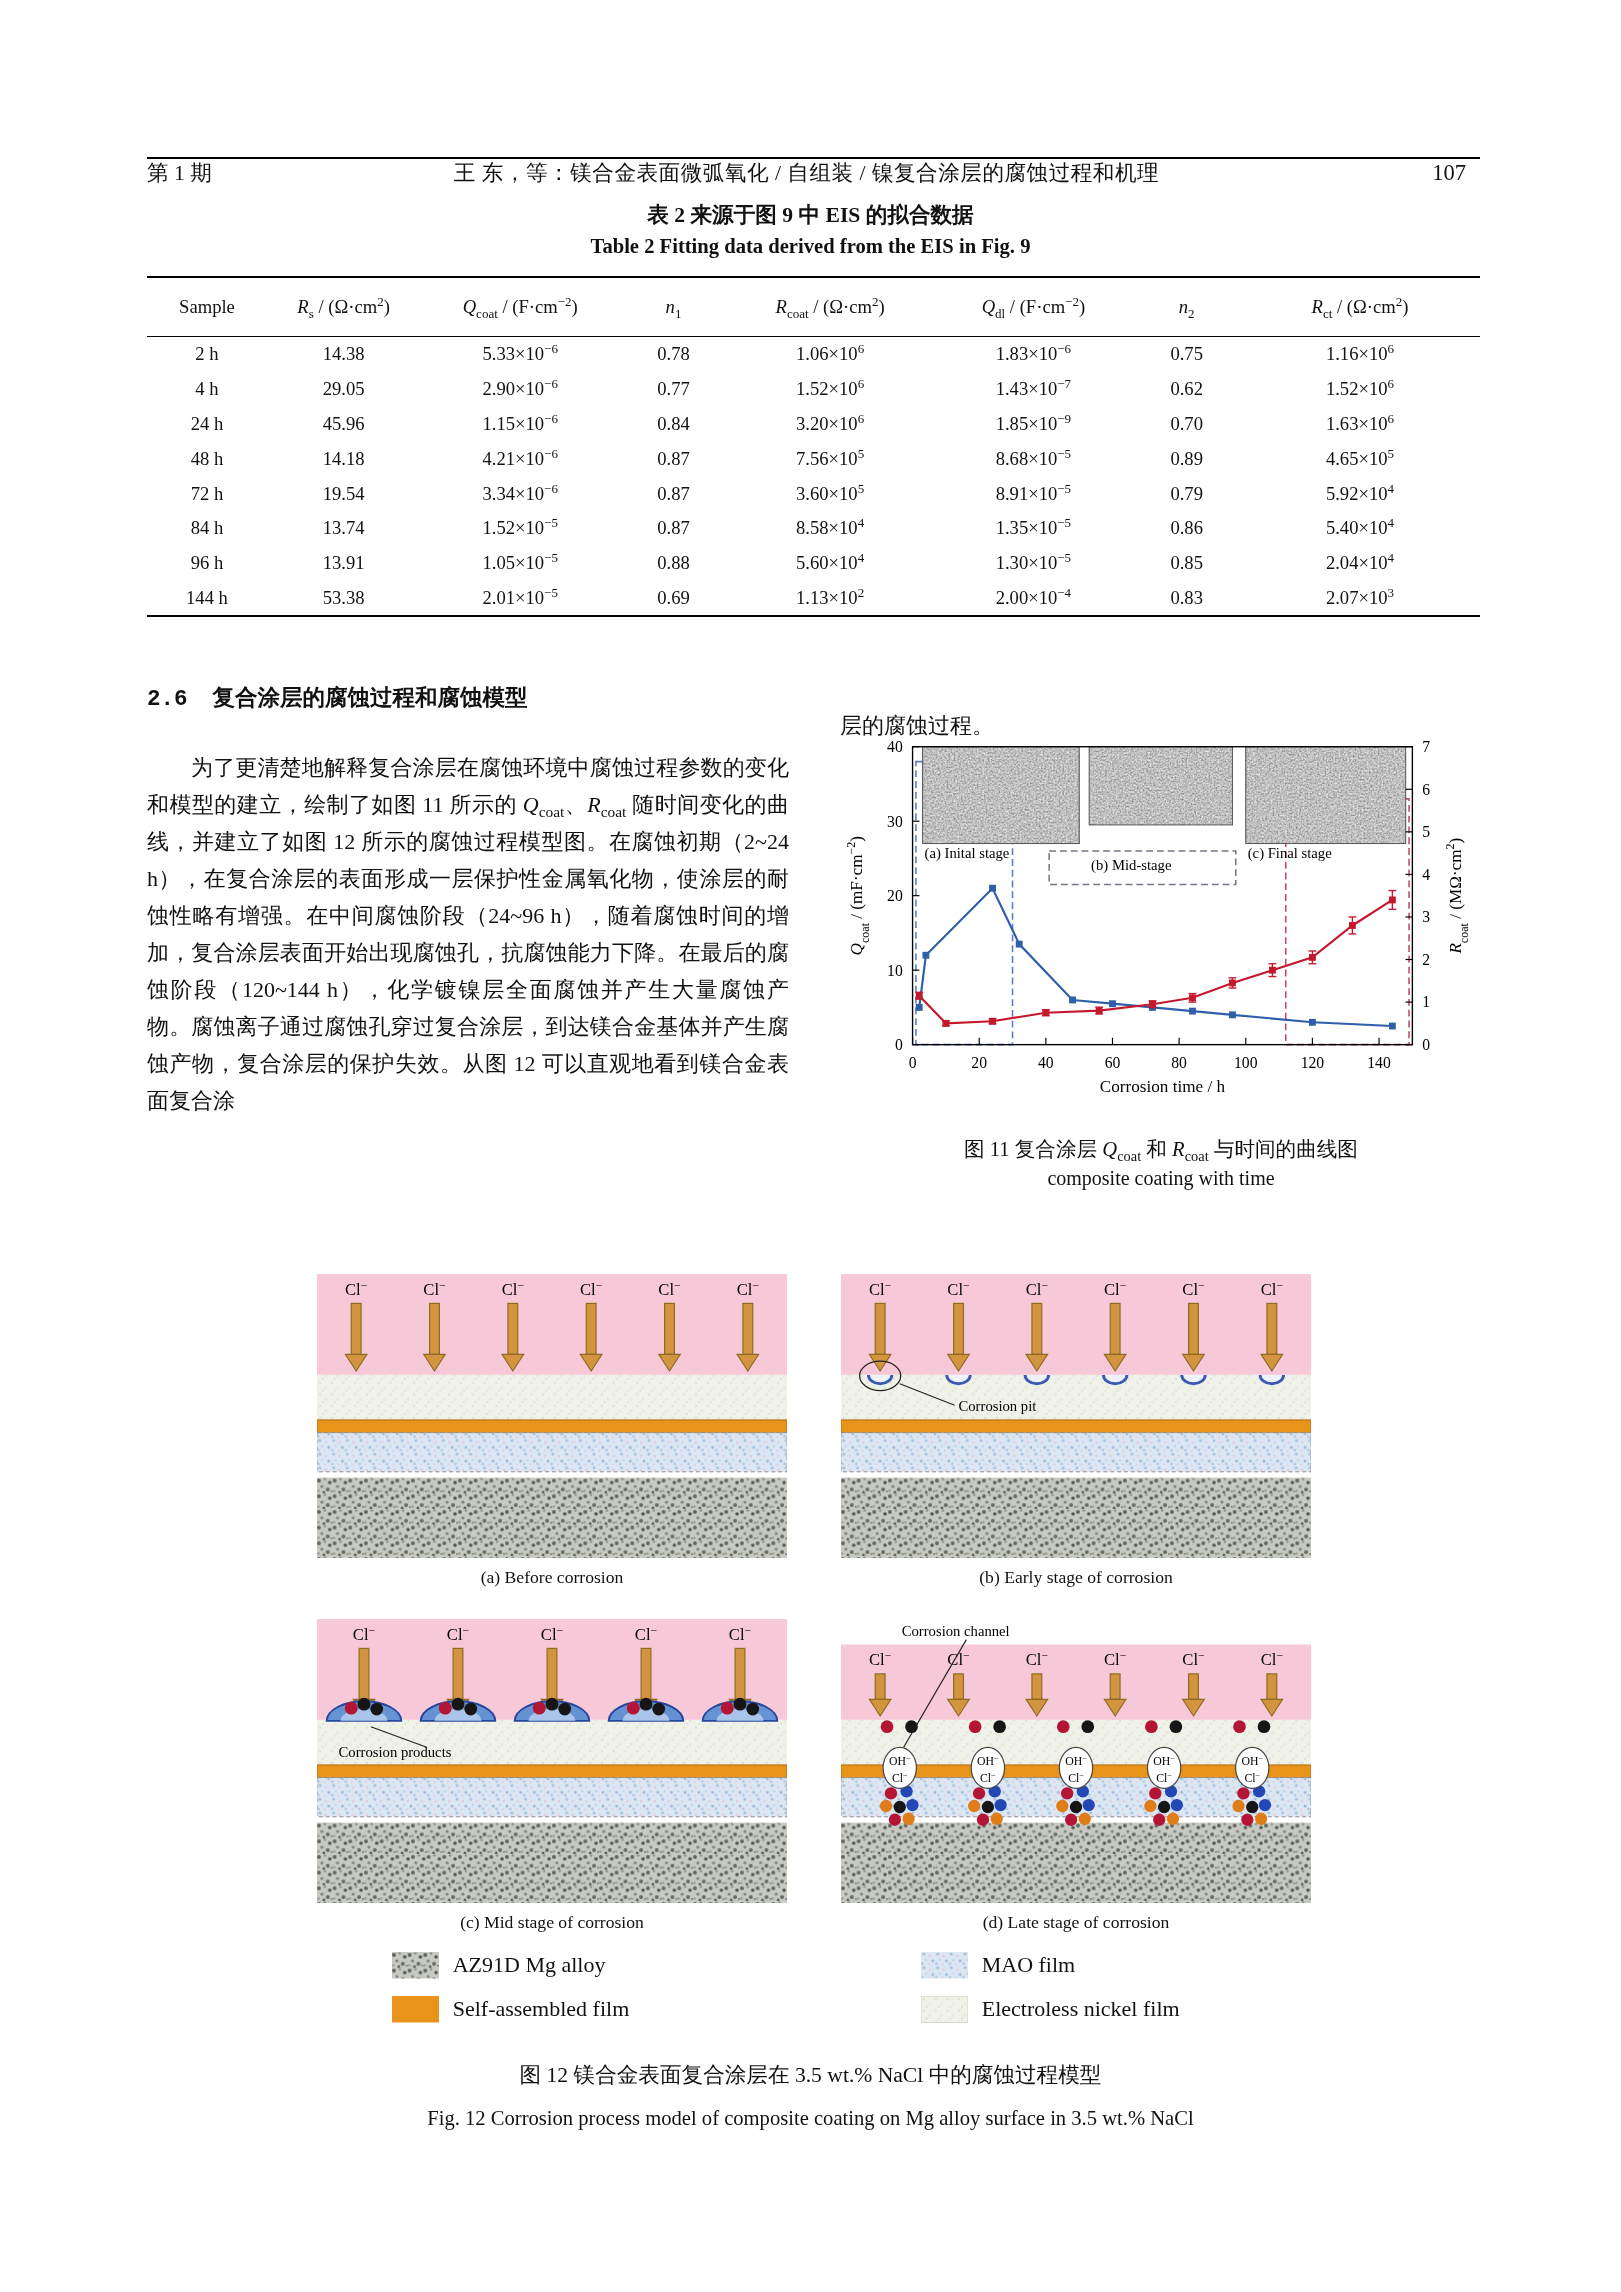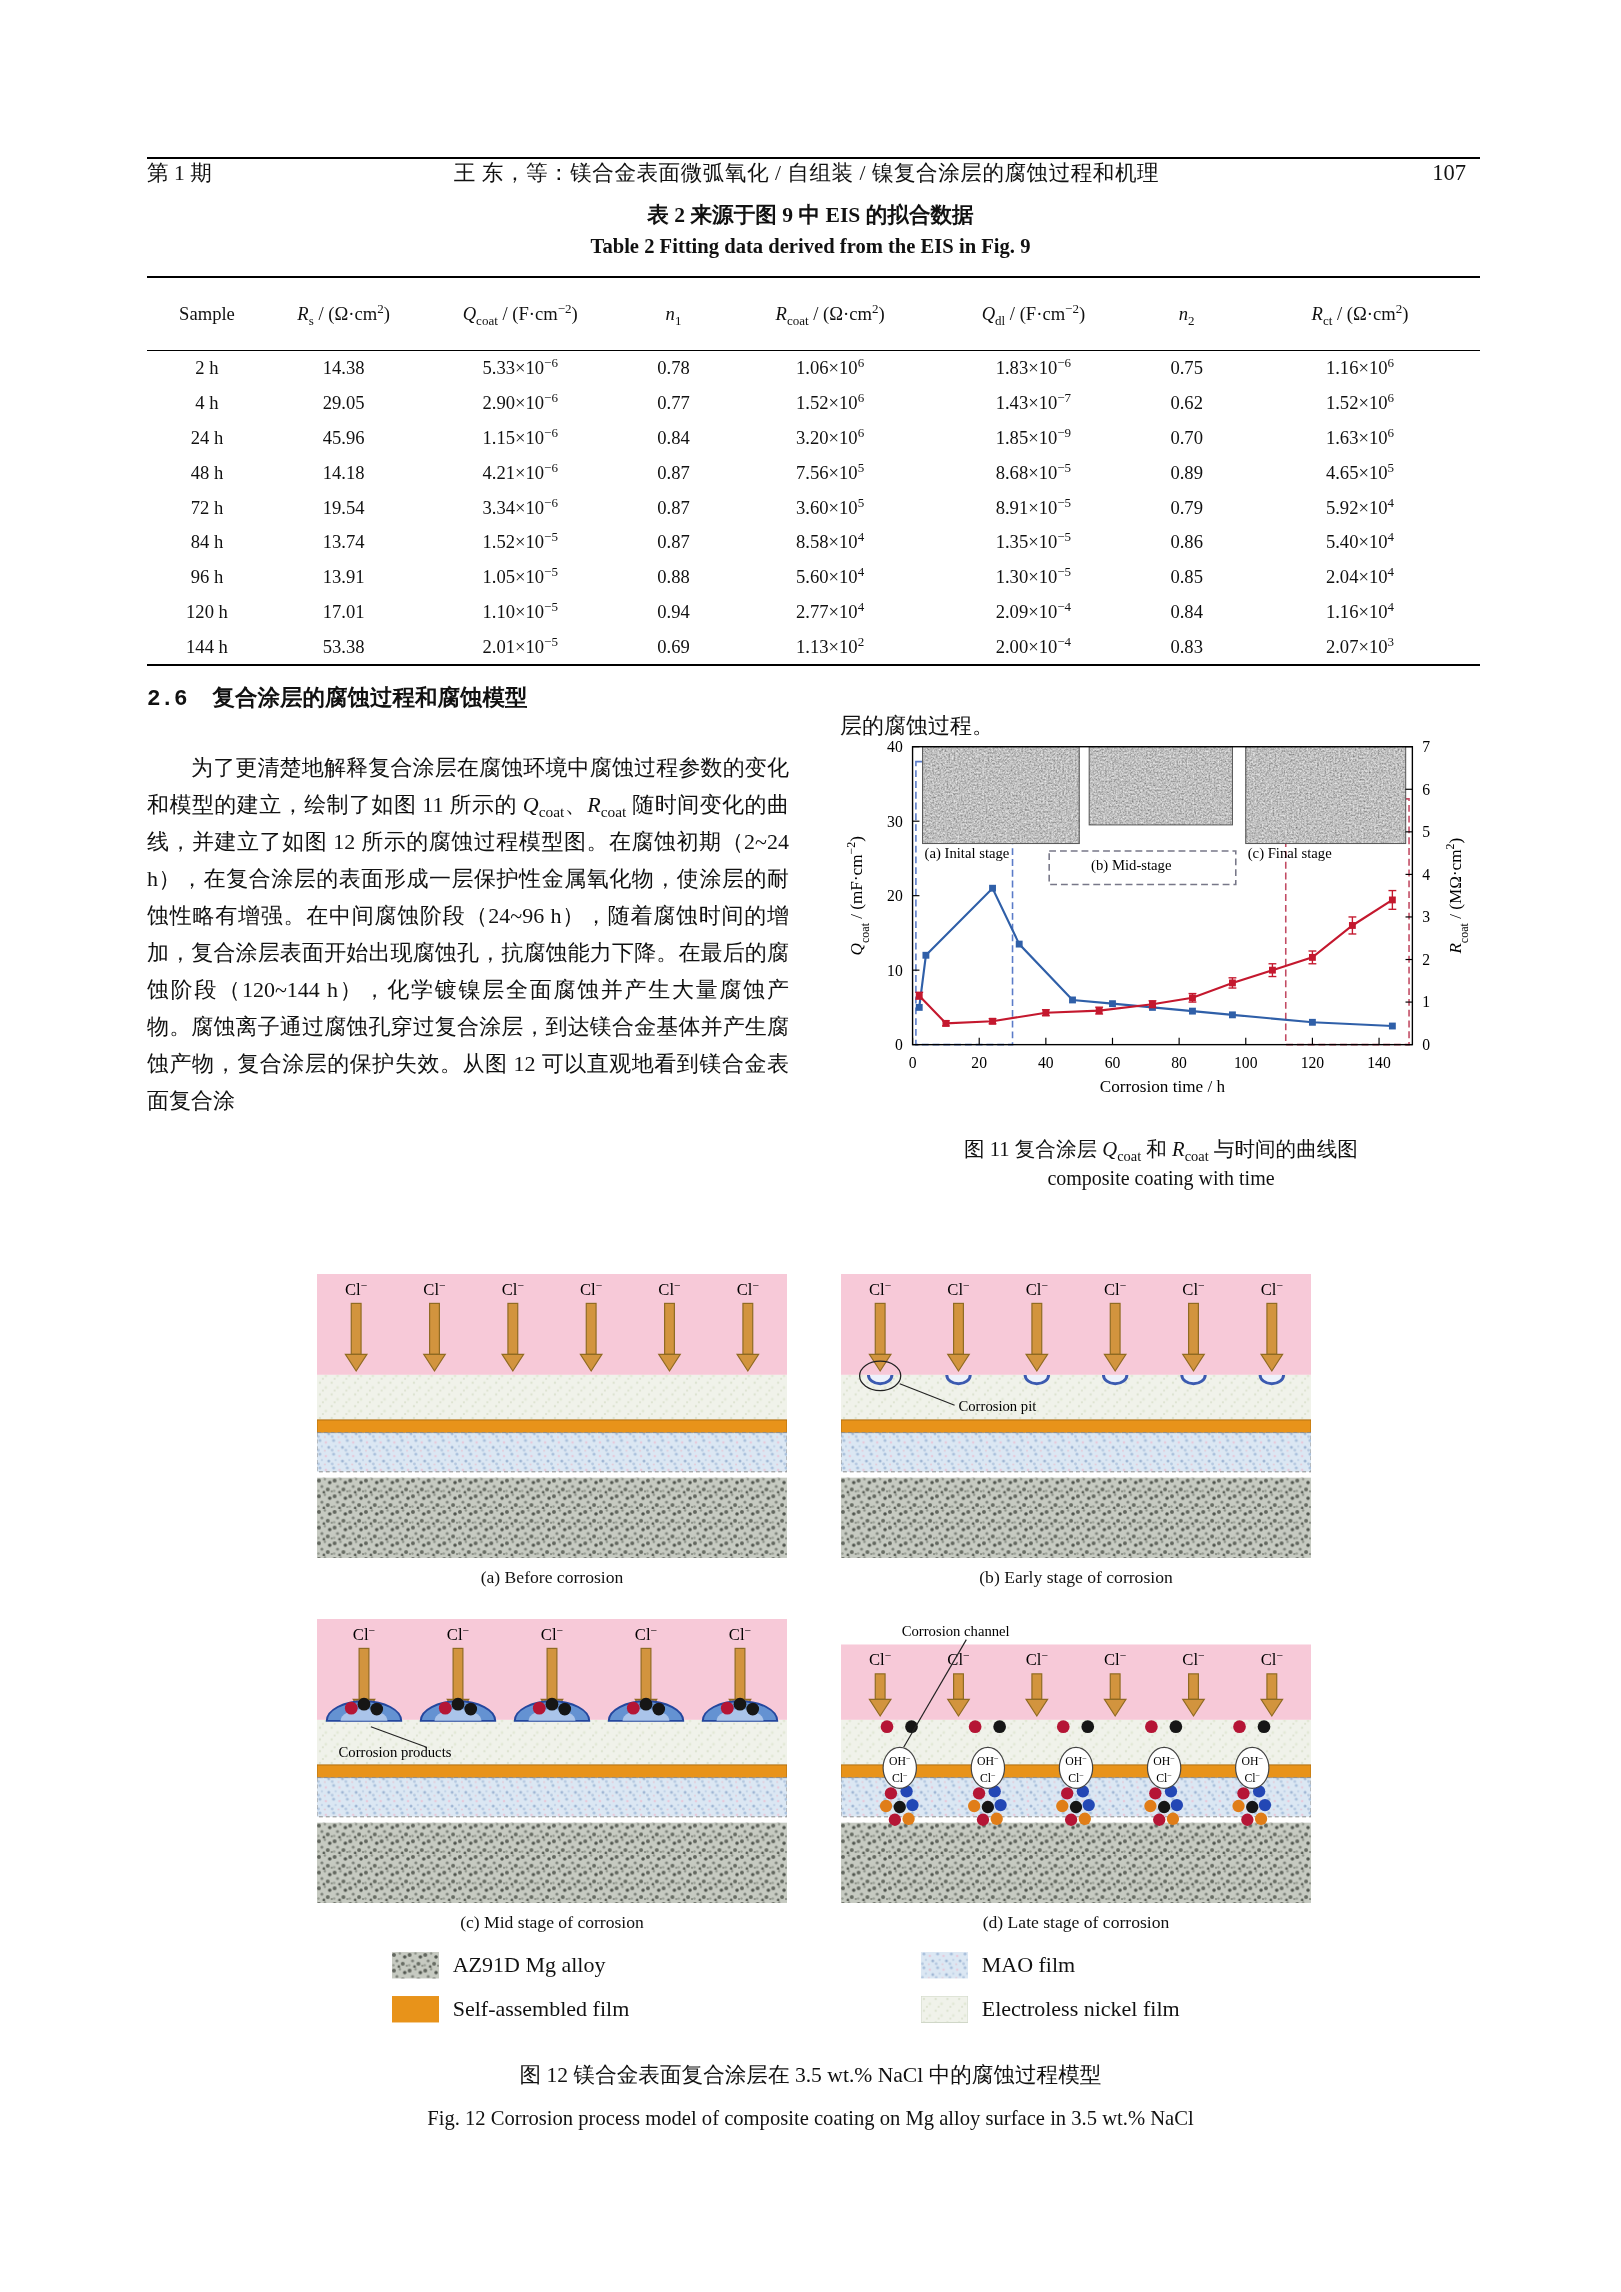--- a/index.html
+++ b/index.html
@@ -15,21 +15,21 @@
   .hdr .pno{justify-self:end;font-size:22.5px;margin-top:40px;}
   .rule{position:absolute;left:147px;right:141px;top:157px;border-top:2.9px solid #000;}
 
   .cap{position:absolute;left:0;right:0;text-align:center;font-weight:bold;}
   .cap-zh{top:200px;font-size:21.6px;}
   .cap-en{top:235px;font-size:20.6px;}
 
   #eis-table{position:absolute;left:147px;top:276px;width:1333px;border-collapse:collapse;
              table-layout:fixed;font-size:18.6px;text-align:center;
              border-top:2.2px solid #000;border-bottom:2.2px solid #000;}
-  #eis-table th{font-weight:normal;border-bottom:1.5px solid #000;padding:25px 2px;}
+  #eis-table th{font-weight:normal;border-bottom:1.5px solid #000;padding:18px 2px;}
   #eis-table td{padding:6.4px 2px;}
 
   .sec-h{position:absolute;left:147px;top:682px;font-family:"Liberation Sans","DejaVu Sans",sans-serif;
          font-weight:bold;font-size:22.5px;}
   .sec-h .num{margin-right:25px;font-family:Liberation Mono, monospace;}
   .para{position:absolute;font-size:22px;line-height:37px;text-align:justify;}
   .para-left{left:147px;top:727px;width:642px;text-indent:2em;}
   .para-right{left:840px;top:685px;width:642px;}
 
   .fig11{position:absolute;left:840px;top:733px;width:642px;text-align:center;}
@@ -189,30 +189,20 @@
         </tr>
         <tr>
           <td>96 h</td>
           <td>13.91</td>
           <td>1.05×10<sup>−5</sup></td>
           <td>0.88</td>
           <td>5.60×10<sup>4</sup></td>
           <td>1.30×10<sup>−5</sup></td>
           <td>0.85</td>
           <td>2.04×10<sup>4</sup></td>
-        </tr>
-        <tr>
-          <td>120 h</td>
-          <td>17.01</td>
-          <td>1.10×10<sup>−5</sup></td>
-          <td>0.94</td>
-          <td>2.77×10<sup>4</sup></td>
-          <td>2.09×10<sup>−4</sup></td>
-          <td>0.84</td>
-          <td>1.16×10<sup>4</sup></td>
         </tr>
         <tr>
           <td>144 h</td>
           <td>53.38</td>
           <td>2.01×10<sup>−5</sup></td>
           <td>0.69</td>
           <td>1.13×10<sup>2</sup></td>
           <td>2.00×10<sup>−4</sup></td>
           <td>0.83</td>
           <td>2.07×10<sup>3</sup></td>

